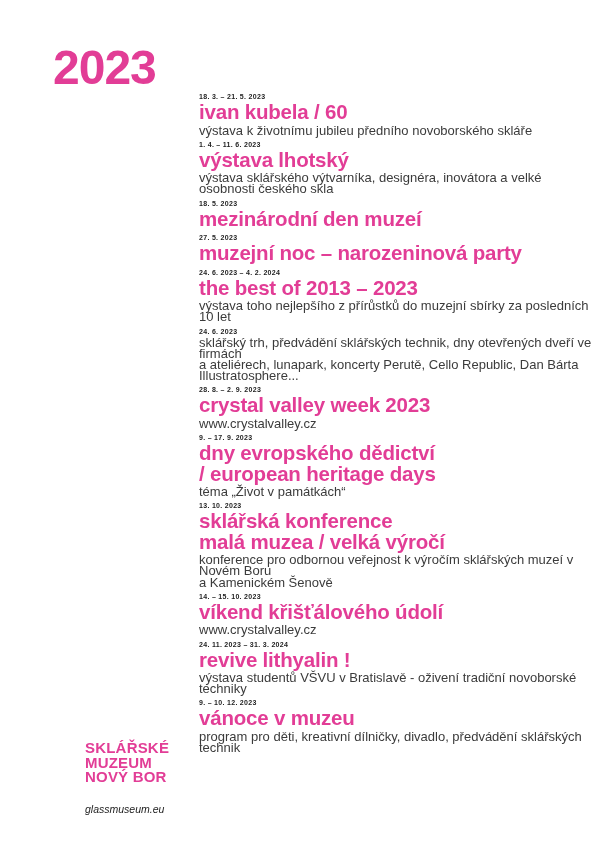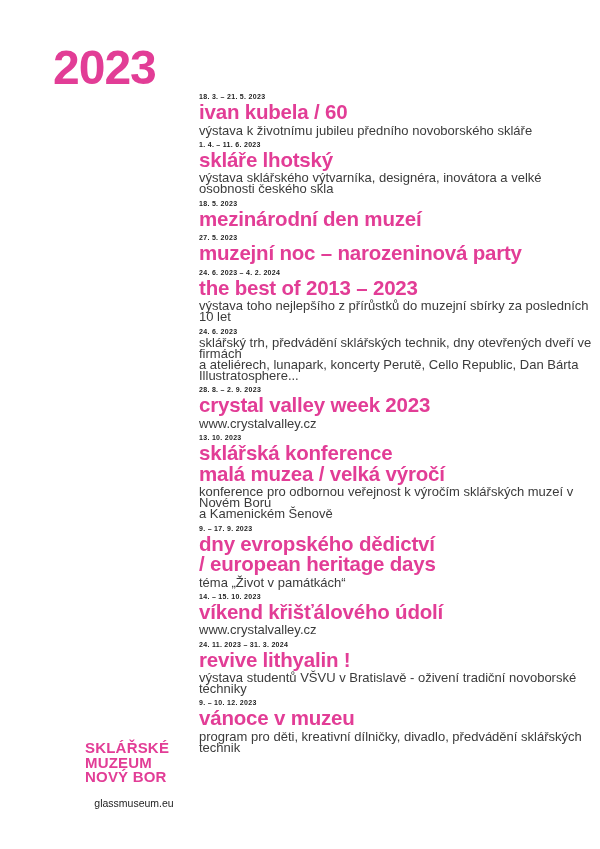--- a/index.html
+++ b/index.html
@@ -59,40 +59,41 @@
     font-size: 15px;
     font-weight: bold;
     color: var(--accent);
     line-height: 14.5px;
     letter-spacing: 0.2px;
     white-space: nowrap;
   }
   .logo .logo-url {
     font-size: 10.5px;
     color: var(--ink);
-    text-align: center;
-    margin-top: 12px;
+    text-align: left;
+    margin-top: 18px;
     white-space: nowrap;
+    font-style: italic;
   }
 </style>
 </head>
 <body>
 
 <div class="year">2023</div>
 
 <div class="events" id="events">
   <div class="event">
     <div class="date">18. 3. – 21. 5. 2023</div>
     <div class="title">ivan kubela / 60</div>
     <div class="desc">výstava k životnímu jubileu předního novoborského skláře</div>
   </div>
 
   <div class="event">
     <div class="date">1. 4. – 11. 6. 2023</div>
-    <div class="title">skláře lhotský</div>
+    <div class="title">výstava lhotský</div>
     <div class="desc">výstava sklářského výtvarníka, designéra, inovátora a velké osobnosti českého skla</div>
   </div>
 
   <div class="event">
     <div class="date">18. 5. 2023</div>
     <div class="title">mezinárodní den muzeí</div>
 
   </div>
 
   <div class="event">
@@ -112,32 +113,32 @@
 a ateliérech, lunapark, koncerty Perutě, Cello Republic, Dan Bárta Illustratosphere...</div>
   </div>
 
   <div class="event">
     <div class="date">28. 8. – 2. 9. 2023</div>
     <div class="title">crystal valley week 2023</div>
     <div class="desc">www.crystalvalley.cz</div>
   </div>
 
   <div class="event">
+    <div class="date">9. – 17. 9. 2023</div>
+    <div class="title">dny evropského dědictví
+/ european heritage days</div>
+    <div class="desc">téma „Život v památkách“</div>
+  </div>
+
+  <div class="event">
     <div class="date">13. 10. 2023</div>
     <div class="title">sklářská konference
 malá muzea / velká výročí</div>
     <div class="desc">konference pro odbornou veřejnost k výročím sklářských muzeí v Novém Boru
 a Kamenickém Šenově</div>
-  </div>
-
-  <div class="event">
-    <div class="date">9. – 17. 9. 2023</div>
-    <div class="title">dny evropského dědictví
-/ european heritage days</div>
-    <div class="desc">téma „Život v památkách“</div>
   </div>
 
   <div class="event">
     <div class="date">14. – 15. 10. 2023</div>
     <div class="title">víkend křišťálového údolí</div>
     <div class="desc">www.crystalvalley.cz</div>
   </div>
 
   <div class="event">
     <div class="date">24. 11. 2023 – 31. 3. 2024</div>

